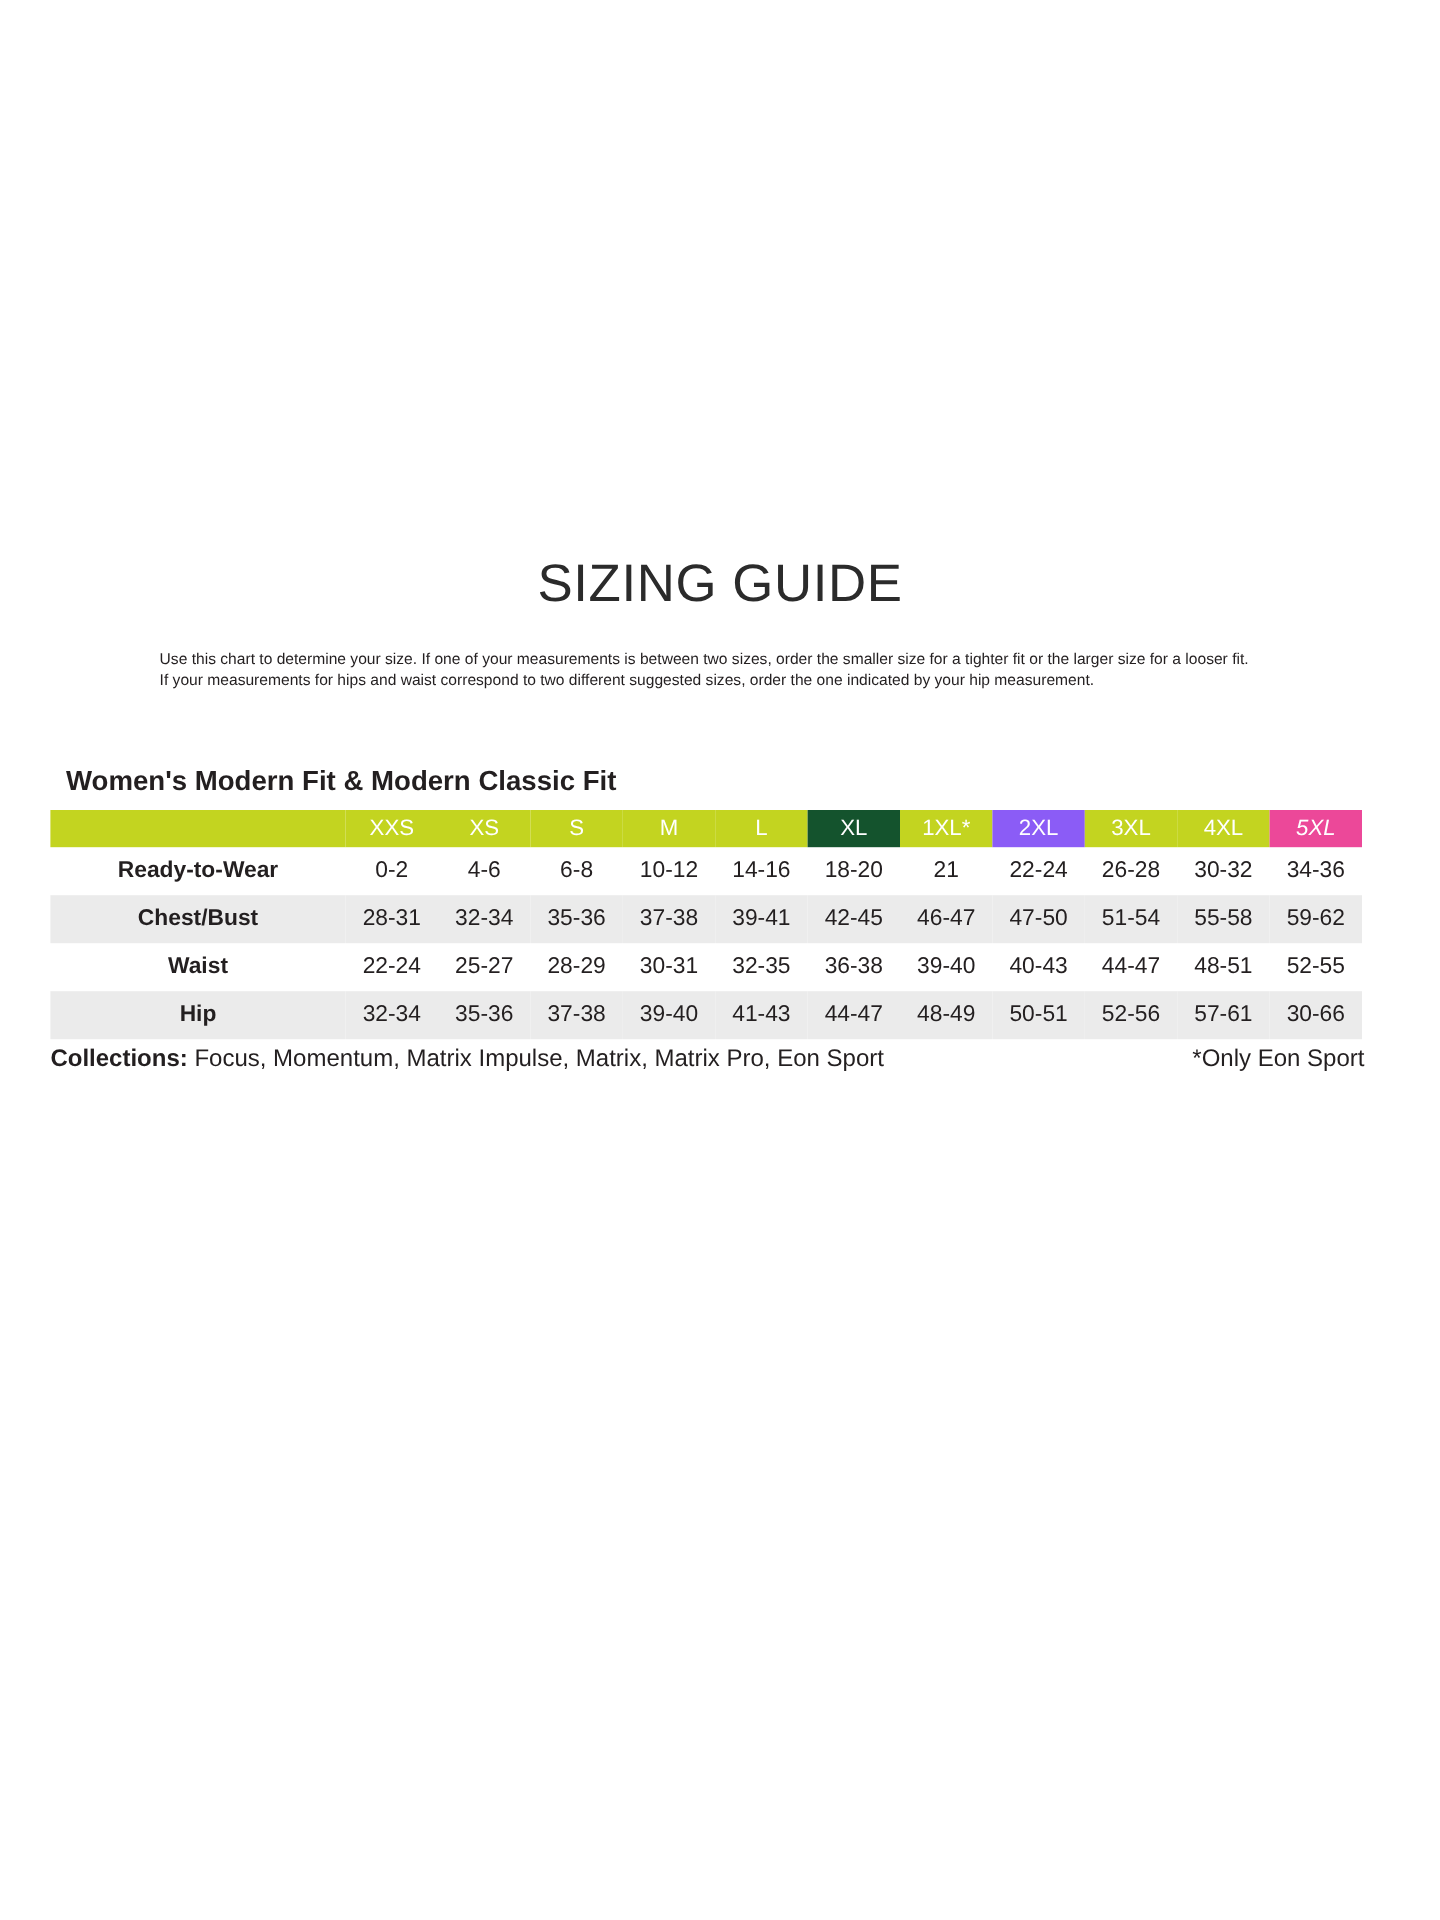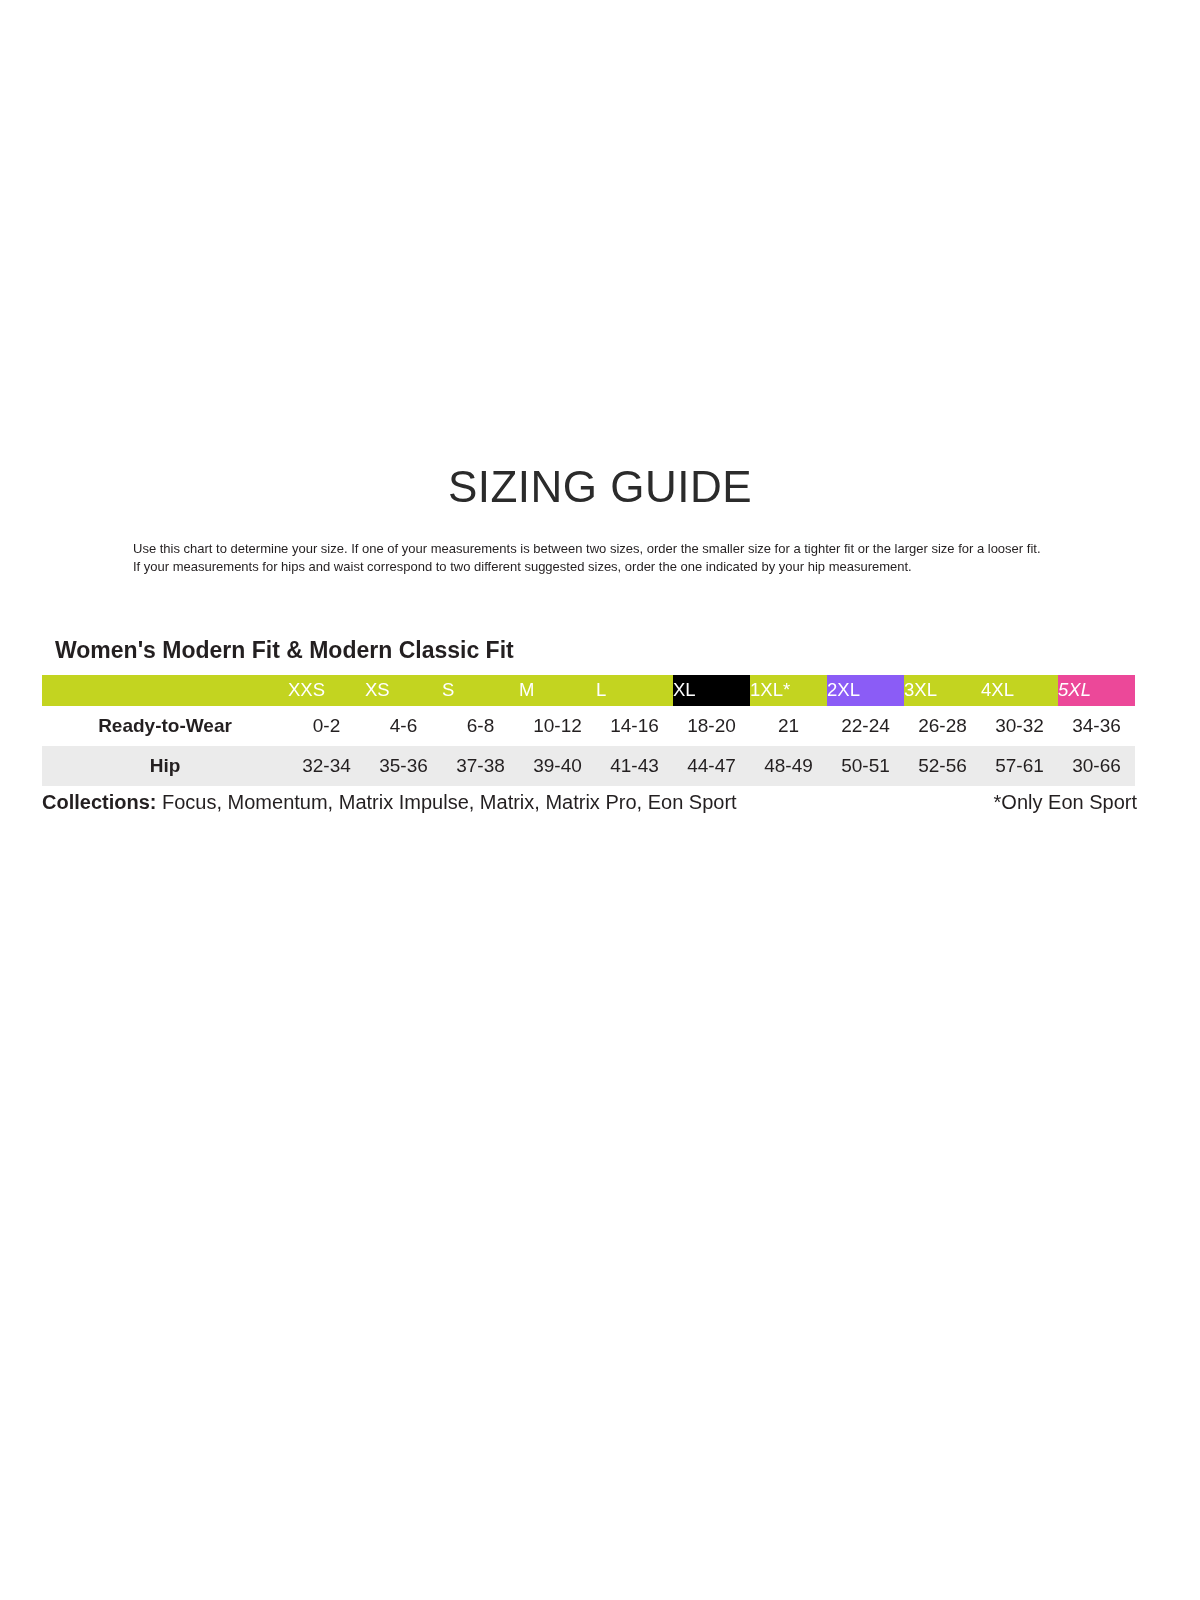--- a/index.html
+++ b/index.html
@@ -43,21 +43,21 @@
     border-collapse: collapse;
     table-layout: fixed;
     font-size: 19px;
   }
   table.sizing col.label-col { width: 246px; }
   table.sizing thead th {
     height: 31px;
     color: #ffffff;
     font-weight: 400;
     font-size: 18.5px;
-    text-align: left;
+    text-align: center;
     vertical-align: middle;
   }
   table.sizing tbody th,
   table.sizing tbody td {
     height: 40px;
     text-align: center;
     vertical-align: middle;
     font-weight: 400;
   }
   table.sizing tbody th { font-weight: 700; }
@@ -100,21 +100,21 @@
           <col>
       </colgroup>
       <thead>
         <tr>
           <th style="background: rgb(195, 212, 32);"></th>
           <th style="background: rgb(195, 212, 32);">XXS</th>
           <th style="background: rgb(195, 212, 32);">XS</th>
           <th style="background: rgb(195, 212, 32);">S</th>
           <th style="background: rgb(195, 212, 32);">M</th>
           <th style="background: rgb(195, 212, 32);">L</th>
-          <th style="background: #000000;">XL</th>
+          <th style="background: #14532d;">XL</th>
           <th style="background: rgb(195, 212, 32);">1XL*</th>
           <th style="background: #8b5cf6;">2XL</th>
           <th style="background: rgb(195, 212, 32);">3XL</th>
           <th style="background: rgb(195, 212, 32);">4XL</th>
           <th style="background: #ec4899; font-style: italic;">5XL</th>
         </tr>
       </thead>
       <tbody>
         <tr>
           <th>Ready-to-Wear</th>
@@ -122,20 +122,48 @@
           <td>4-6</td>
           <td>6-8</td>
           <td>10-12</td>
           <td>14-16</td>
           <td>18-20</td>
           <td>21</td>
           <td>22-24</td>
           <td>26-28</td>
           <td>30-32</td>
           <td>34-36</td>
+        </tr>
+        <tr class="shade" style="background: rgb(235, 235, 235);">
+          <th>Chest/Bust</th>
+          <td>28-31</td>
+          <td>32-34</td>
+          <td>35-36</td>
+          <td>37-38</td>
+          <td>39-41</td>
+          <td>42-45</td>
+          <td>46-47</td>
+          <td>47-50</td>
+          <td>51-54</td>
+          <td>55-58</td>
+          <td>59-62</td>
+        </tr>
+        <tr>
+          <th>Waist</th>
+          <td>22-24</td>
+          <td>25-27</td>
+          <td>28-29</td>
+          <td>30-31</td>
+          <td>32-35</td>
+          <td>36-38</td>
+          <td>39-40</td>
+          <td>40-43</td>
+          <td>44-47</td>
+          <td>48-51</td>
+          <td>52-55</td>
         </tr>
         <tr class="shade" style="background: rgb(235, 235, 235);">
           <th>Hip</th>
           <td>32-34</td>
           <td>35-36</td>
           <td>37-38</td>
           <td>39-40</td>
           <td>41-43</td>
           <td>44-47</td>
           <td>48-49</td>

